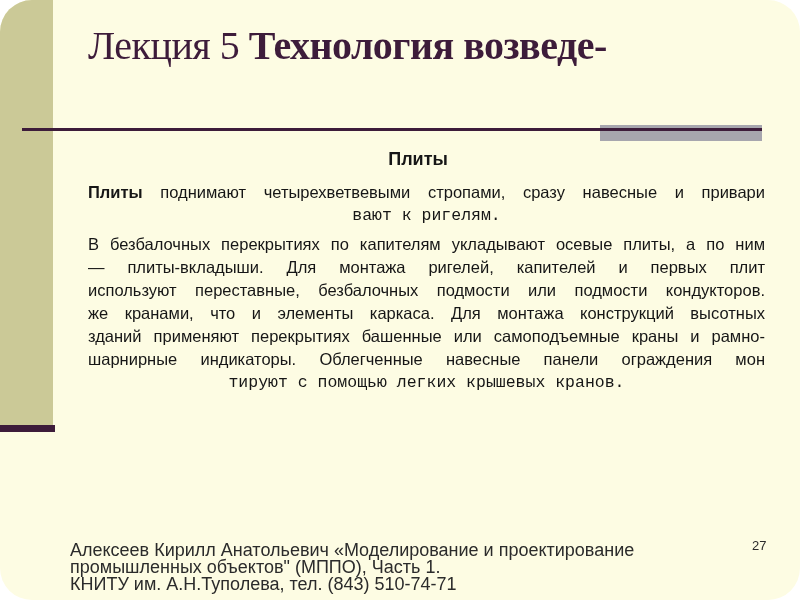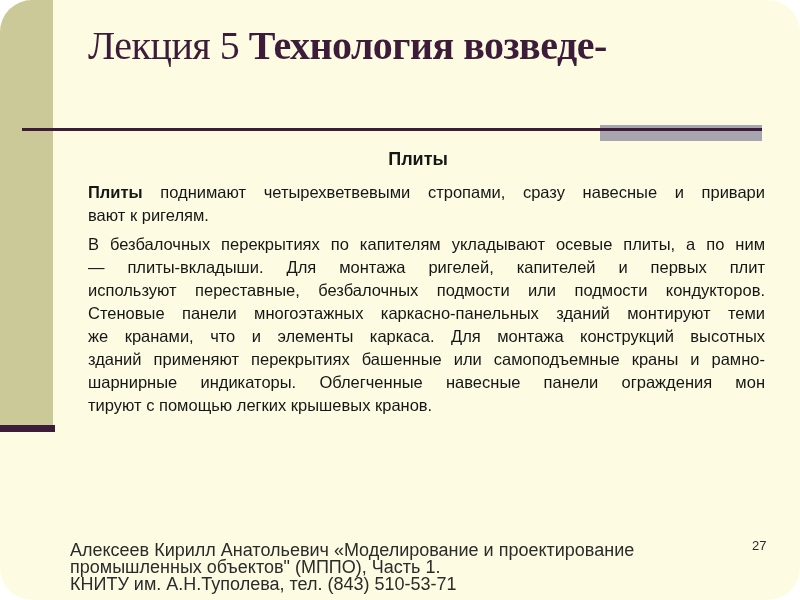--- a/index.html
+++ b/index.html
@@ -60,21 +60,21 @@
     font-size: 16.5px; line-height: 23px;
     color: var(--text, #161616);
   }
   .p1 { top: 181px; }
   .p2 { top: 233px; }
   .jline {
     text-align: justify;
     text-align-last: justify;
     white-space: normal;
   }
-  .lastline { text-align: left; }
+  .lastline { text-align: center; font-family: Liberation Mono, monospace; }
   .bold { font-weight: bold; }
   .footer-credits {
     position: absolute; left: 70px; top: 542px;
     width: 690px;
     font-size: 18px; line-height: 17px;
     color: var(--footer_text, #2b2b2b);
   }
   .page-number {
     position: absolute; left: 752px; top: 538px;
     width: 30px;
@@ -101,27 +101,26 @@
 
   <div class="body-paragraph p1">
     <div class="jline"><span class="bold">Плиты</span><span> поднимают четырехветвевыми стропами, сразу навесные и привари</span></div>
     <div class="lastline">вают к ригелям.</div>
   </div>
 
   <div class="body-paragraph p2">
     <div class="jline">В безбалочных перекрытиях по капителям укладывают осевые плиты, а по ним</div>
     <div class="jline">— плиты-вкладыши. Для монтажа ригелей, капителей и первых плит</div>
     <div class="jline">используют переставные, безбалочных подмости или подмости кондукторов.</div>
-    <div class="jline">Стеновые панели многоэтажных каркасно-панельных зданий монтируют теми</div>
     <div class="jline">же кранами, что и элементы каркаса. Для монтажа конструкций высотных</div>
     <div class="jline">зданий применяют перекрытиях башенные или самоподъемные краны и рамно-</div>
     <div class="jline">шарнирные индикаторы. Облегченные навесные панели ограждения мон</div>
     <div class="lastline">тируют с помощью легких крышевых кранов.</div>
   </div>
 
   <div class="footer-credits">
     <div>Алексеев Кирилл Анатольевич «Моделирование и проектирование промышленных объектов" (МППО), Часть 1.</div>
-    <div>КНИТУ им. А.Н.Туполева, тел. (843) 510-53-71</div>
+    <div>КНИТУ им. А.Н.Туполева, тел. (843) 510-74-71</div>
   </div>
 
   <div class="page-number">27</div>
 
 </div>
 
 </body></html>

